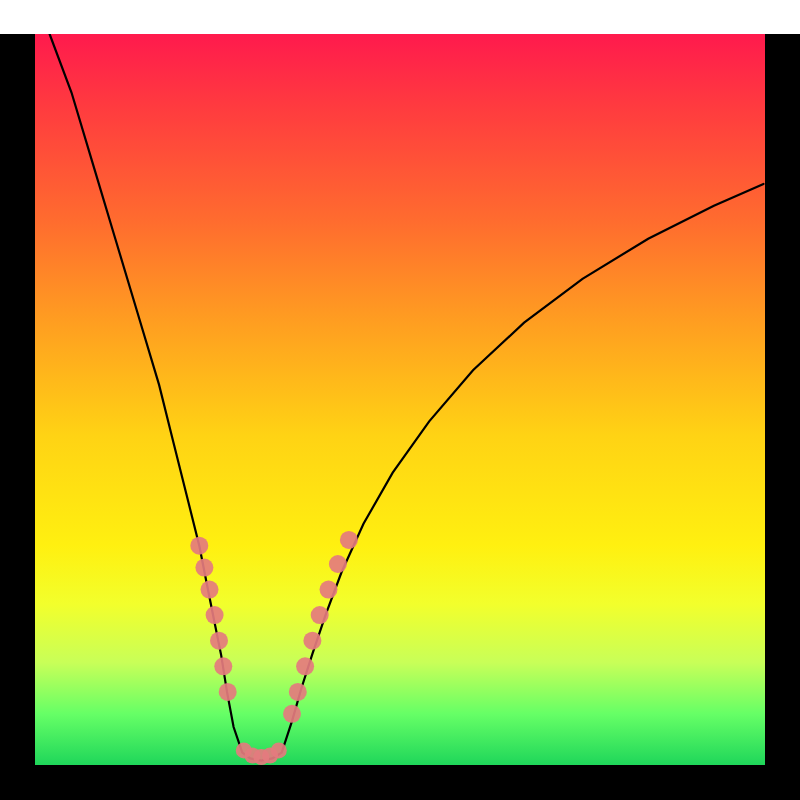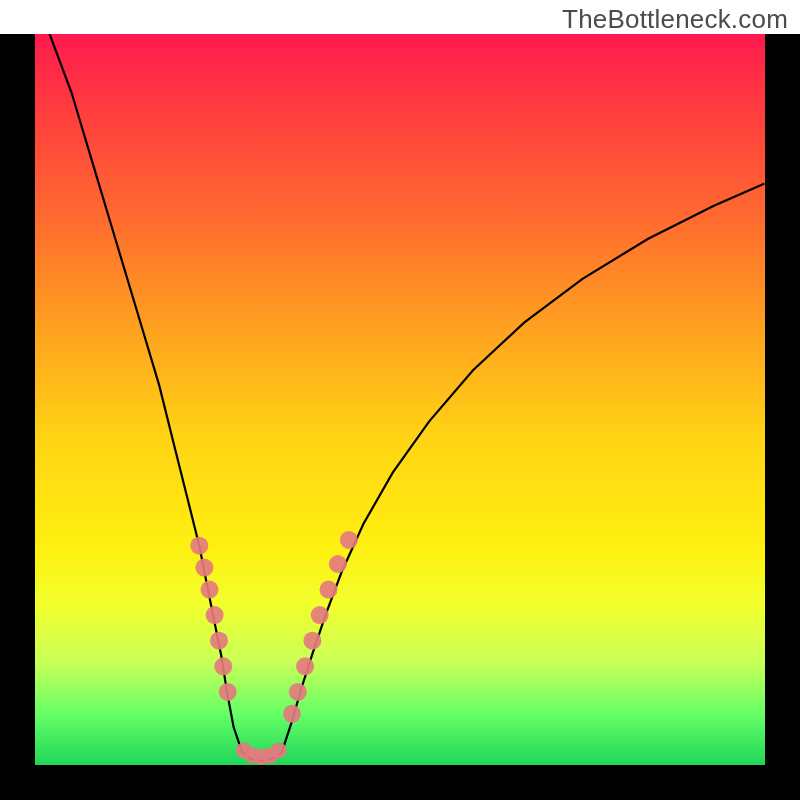--- a/index.html
+++ b/index.html
@@ -74,21 +74,20 @@
   }
   .notch {
     fill: #e47b7e;
     opacity: 0.92;
   }
 </style>
 </head>
 <body>
 
 <div class="stage">
-  <div class="watermark">TheBottleneck.com</div>
 
   <div class="outer">
     <div class="plot">
       <svg class="curve" viewBox="0 0 730 731" preserveAspectRatio="none">
         <path id="curve-path" d="M 14.6 0.0 L 36.5 58.5 L 58.4 131.6 L 80.3 204.7 L 102.2 277.8 L 124.1 350.9 L 138.7 409.4 L 153.3 467.8 L 164.3 511.7 L 171.5 548.3 L 178.8 584.8 L 186.2 621.4 L 192.0 657.9 L 198.6 693.0 L 207.3 718.6 L 207.3 718.6 L 215.3 724.4 L 226.3 726.6 L 237.3 724.4 L 246.7 718.6 L 246.7 718.6 L 257.0 687.1 L 266.4 654.2 L 277.4 619.9 L 290.5 581.1 L 306.6 538.0 L 328.5 489.8 L 357.7 438.6 L 394.2 387.4 L 438.0 336.3 L 489.1 288.7 L 547.5 244.9 L 613.2 204.7 L 678.9 171.8 L 728.5 149.9 "></path>
         <g id="dots-left">
             <circle cx="164.3" cy="511.7" r="9" class="dot"></circle>
             <circle cx="169.4" cy="533.6" r="9" class="dot"></circle>
             <circle cx="174.5" cy="555.6" r="9" class="dot"></circle>
             <circle cx="179.6" cy="581.1" r="9" class="dot"></circle>

